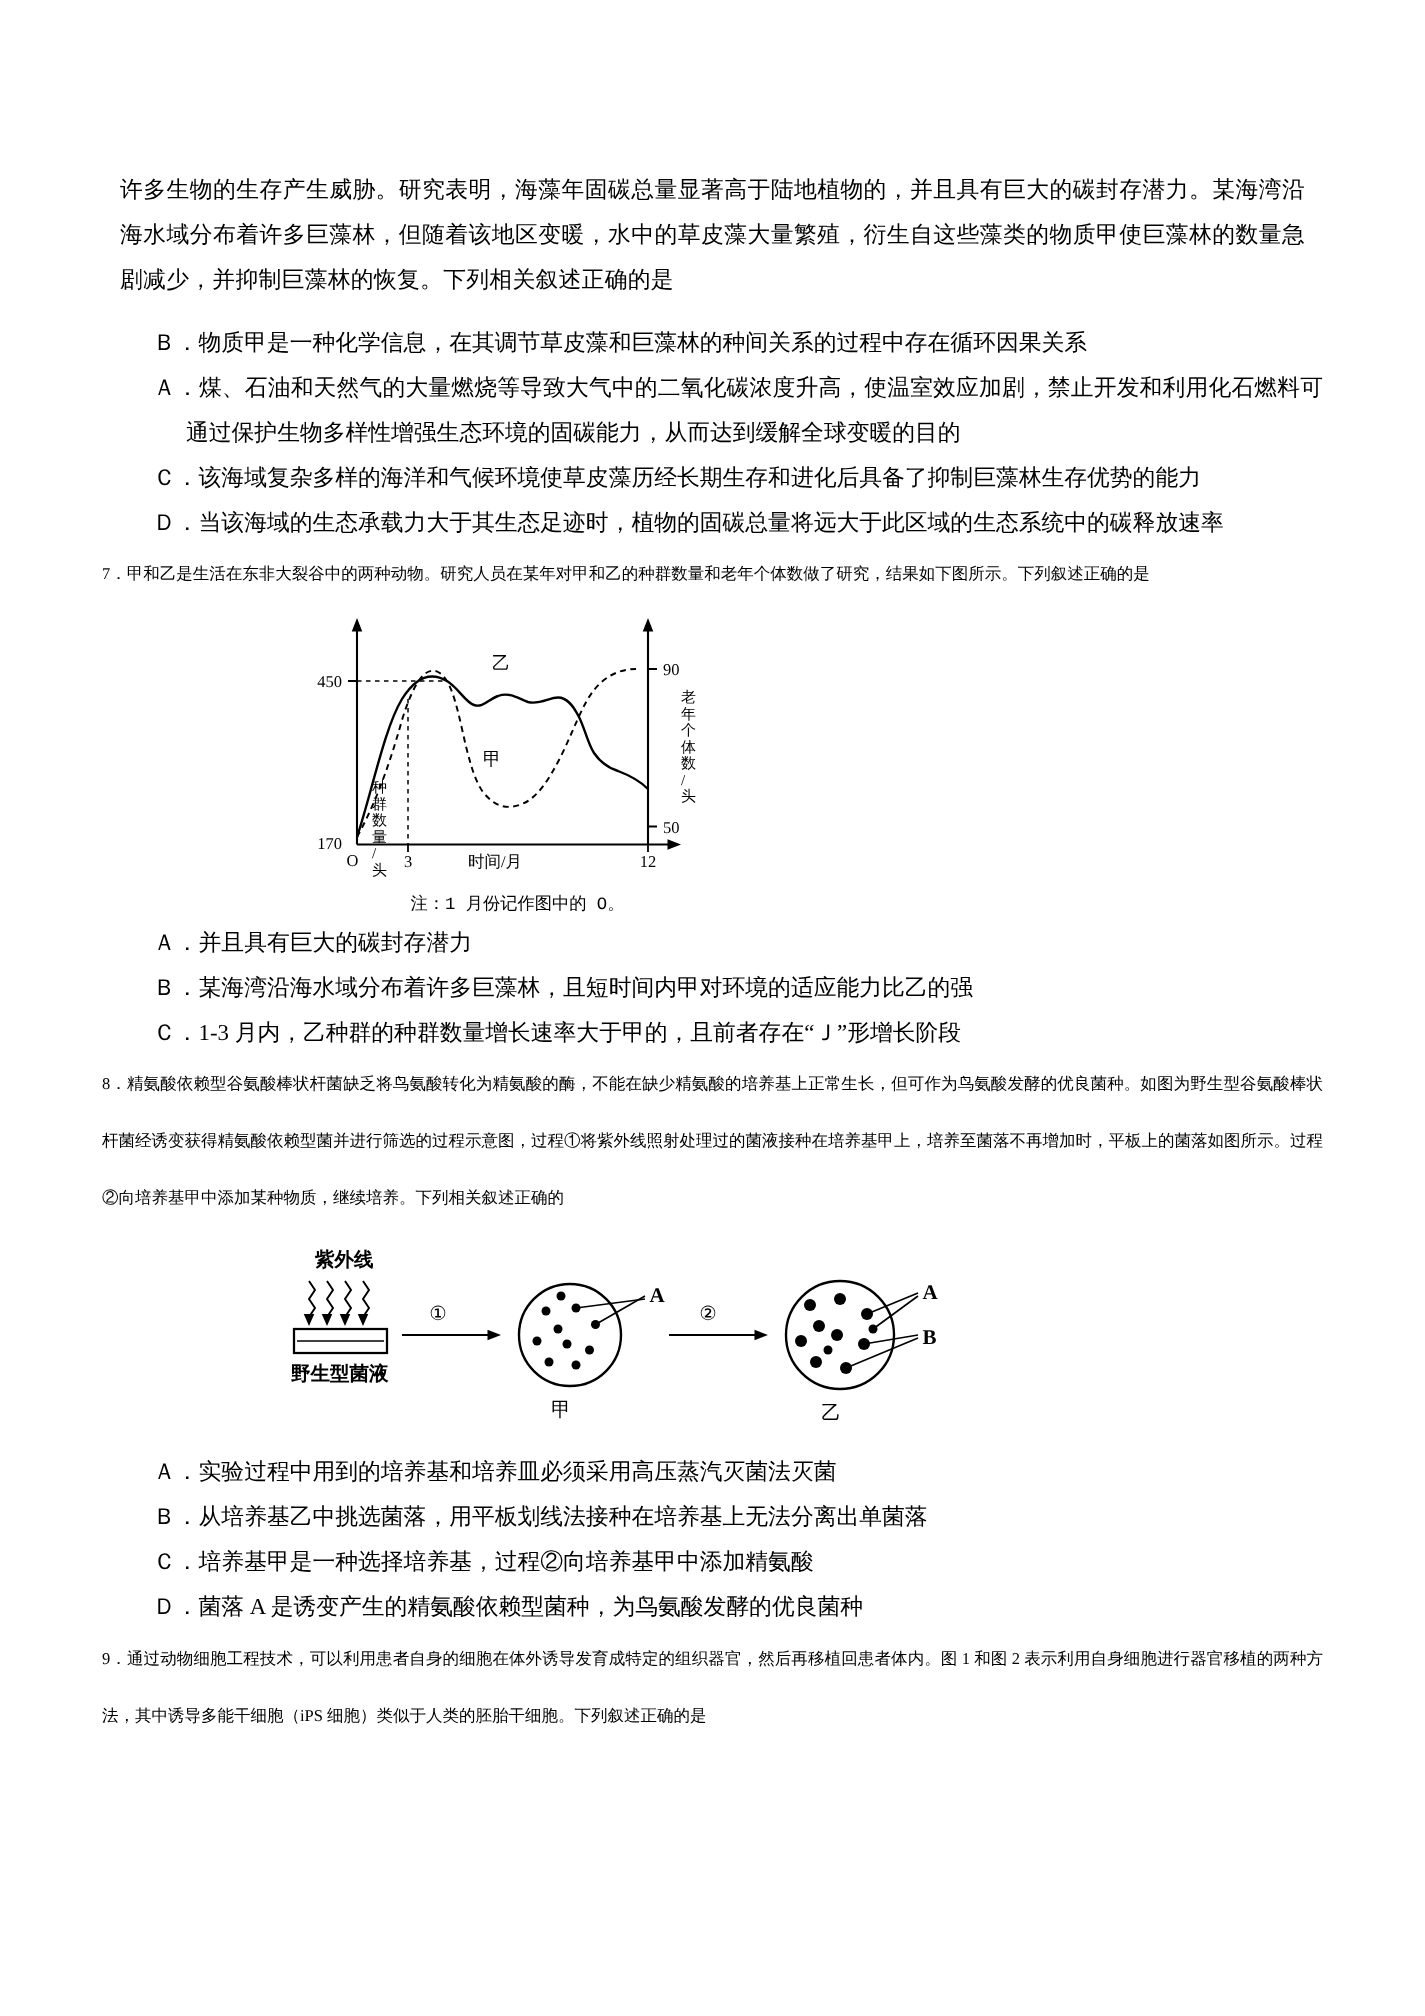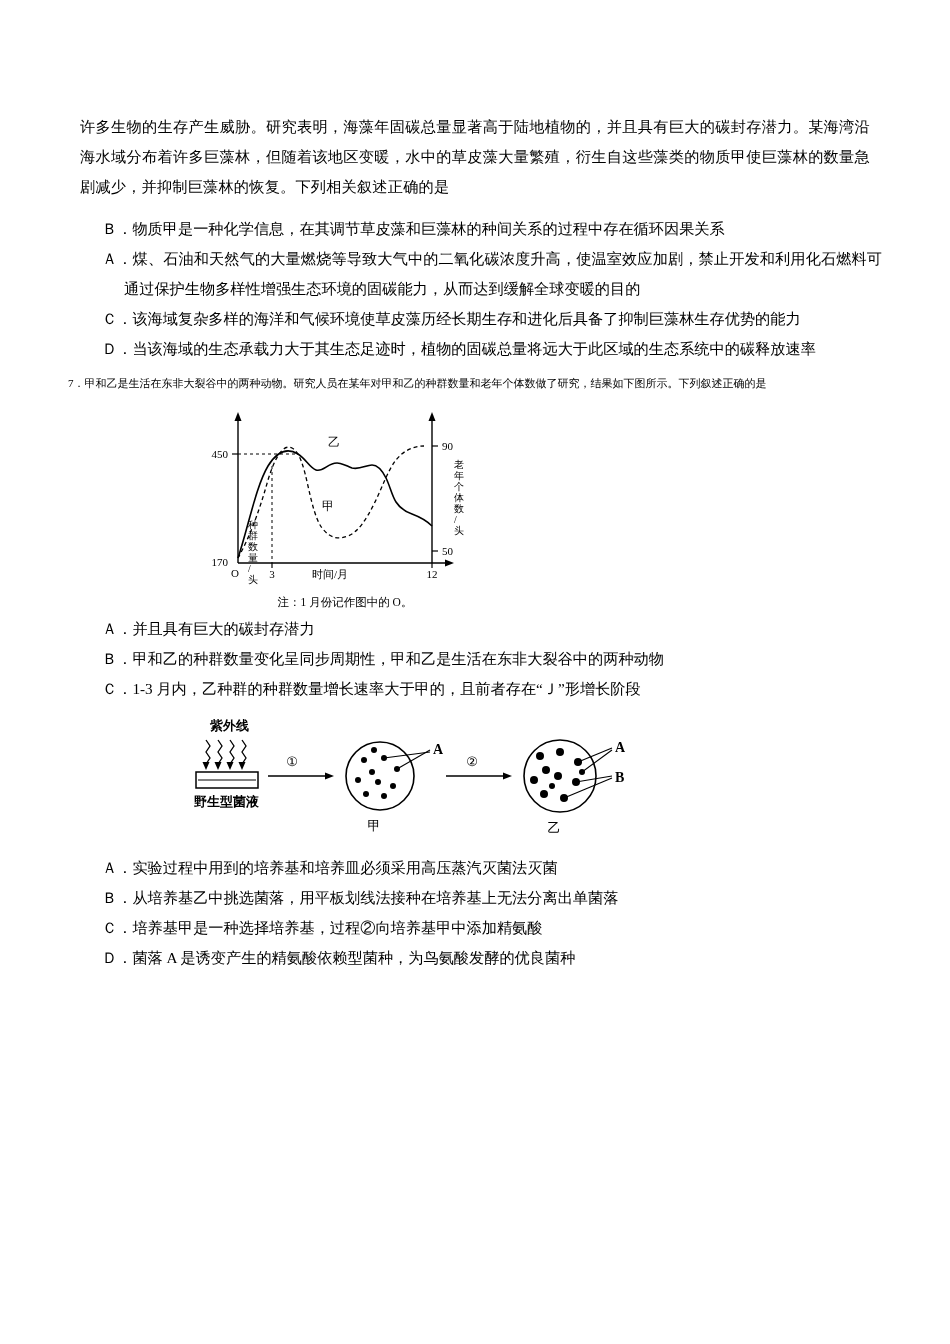--- a/index.html
+++ b/index.html
@@ -54,21 +54,21 @@
     height: 185px;
     margin: 6px 0 2px 112px;
   }
   .fig1 svg { display: block; }
   .fig1-note {
     font-size: 11.5px;
     text-align: center;
     width: 330px;
     margin-top: 2px;
     margin-left: 112px;
-    font-family: Liberation Serif, serif;
+    font-family: Liberation Mono, monospace;
   }
 
   
   .fig2 {
     position: relative;
     width: 560px;
     height: 135px;
     margin: 10px 0 4px 120px;
   }
   .fig2 svg { display: block; }
@@ -146,23 +146,24 @@
 
       <text x="148" y="38" font-family="Liberation Serif, serif" font-size="12">乙</text>
       <text x="142" y="102" font-family="Liberation Serif, serif" font-size="12">甲</text>
     </svg>
   </div>
   <div class="fig1-note">注：1 月份记作图中的 O。</div>
 
   <div class="block-gap"></div>
 
   <p class="opt">Ａ．并且具有巨大的碳封存潜力</p>
-  <p class="opt">Ｂ．甲和乙的种群数量变化呈同步周期性，甲和乙是生活在东非大裂谷中的两种动物</p>
+  <p class="opt">Ｂ．某海湾沿海水域分布着许多巨藻林，且短时间内甲对环境的适应能力比乙的强</p>
   <p class="opt">Ｃ．1-3 月内，乙种群的种群数量增长速率大于甲的，且前者存在“Ｊ”形增长阶段</p>
 
+  <p class="qnum">8．精氨酸依赖型谷氨酸棒状杆菌缺乏将鸟氨酸转化为精氨酸的酶，不能在缺少精氨酸的培养基上正常生长，但可作为鸟氨酸发酵的优良菌种。如图为野生型谷氨酸棒状杆菌经诱变获得精氨酸依赖型菌并进行筛选的过程示意图，过程①将紫外线照射处理过的菌液接种在培养基甲上，培养至菌落不再增加时，平板上的菌落如图所示。过程②向培养基甲中添加某种物质，继续培养。下列相关叙述正确的</p>
 
   <div class="fig2">
     <svg width="560" height="135" viewBox="0 0 560 135" xmlns="http://www.w3.org/2000/svg">
 
       <text x="22" y="16" font-family="Liberation Serif, serif" font-size="13" font-weight="bold">紫外线</text>
 
       <g stroke="#000" stroke-width="1.3" fill="none">
         <path d="M18,26 l4,6 l-4,6 l4,6 l-4,6"></path>
         <path d="M30,26 l4,6 l-4,6 l4,6 l-4,6"></path>
         <path d="M42,26 l4,6 l-4,6 l4,6 l-4,6"></path>
@@ -228,14 +229,15 @@
       <text x="427" y="68" font-family="Liberation Serif, serif" font-size="14" font-weight="bold">B</text>
       <text x="366" y="118" font-family="Liberation Serif, serif" font-size="13" text-anchor="middle">乙</text>
     </svg>
   </div>
 
   <p class="opt">Ａ．实验过程中用到的培养基和培养皿必须采用高压蒸汽灭菌法灭菌</p>
   <p class="opt">Ｂ．从培养基乙中挑选菌落，用平板划线法接种在培养基上无法分离出单菌落</p>
   <p class="opt">Ｃ．培养基甲是一种选择培养基，过程②向培养基甲中添加精氨酸</p>
   <p class="opt">Ｄ．菌落 A 是诱变产生的精氨酸依赖型菌种，为鸟氨酸发酵的优良菌种</p>
 
+  <p class="qnum">9．通过动物细胞工程技术，可以利用患者自身的细胞在体外诱导发育成特定的组织器官，然后再移植回患者体内。图 1 和图 2 表示利用自身细胞进行器官移植的两种方法，其中诱导多能干细胞（iPS 细胞）类似于人类的胚胎干细胞。下列叙述正确的是</p>
 
 </div>
 
 </body></html>

